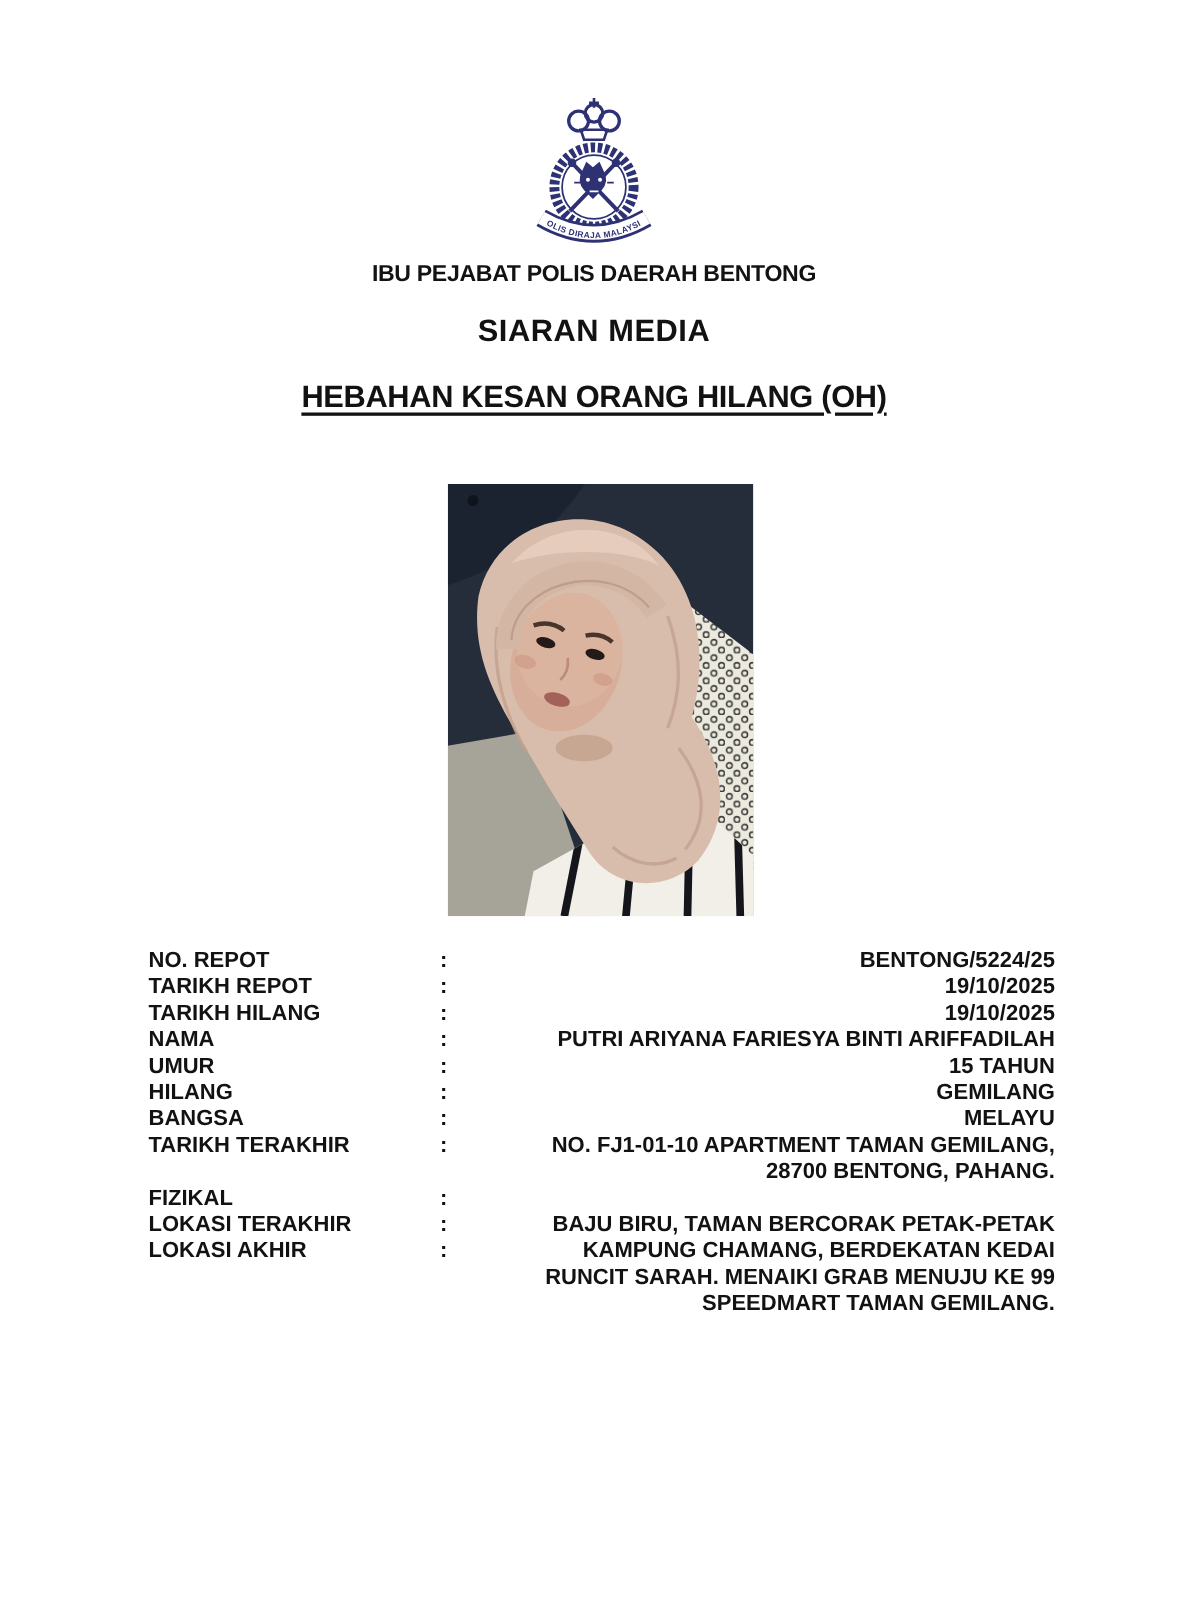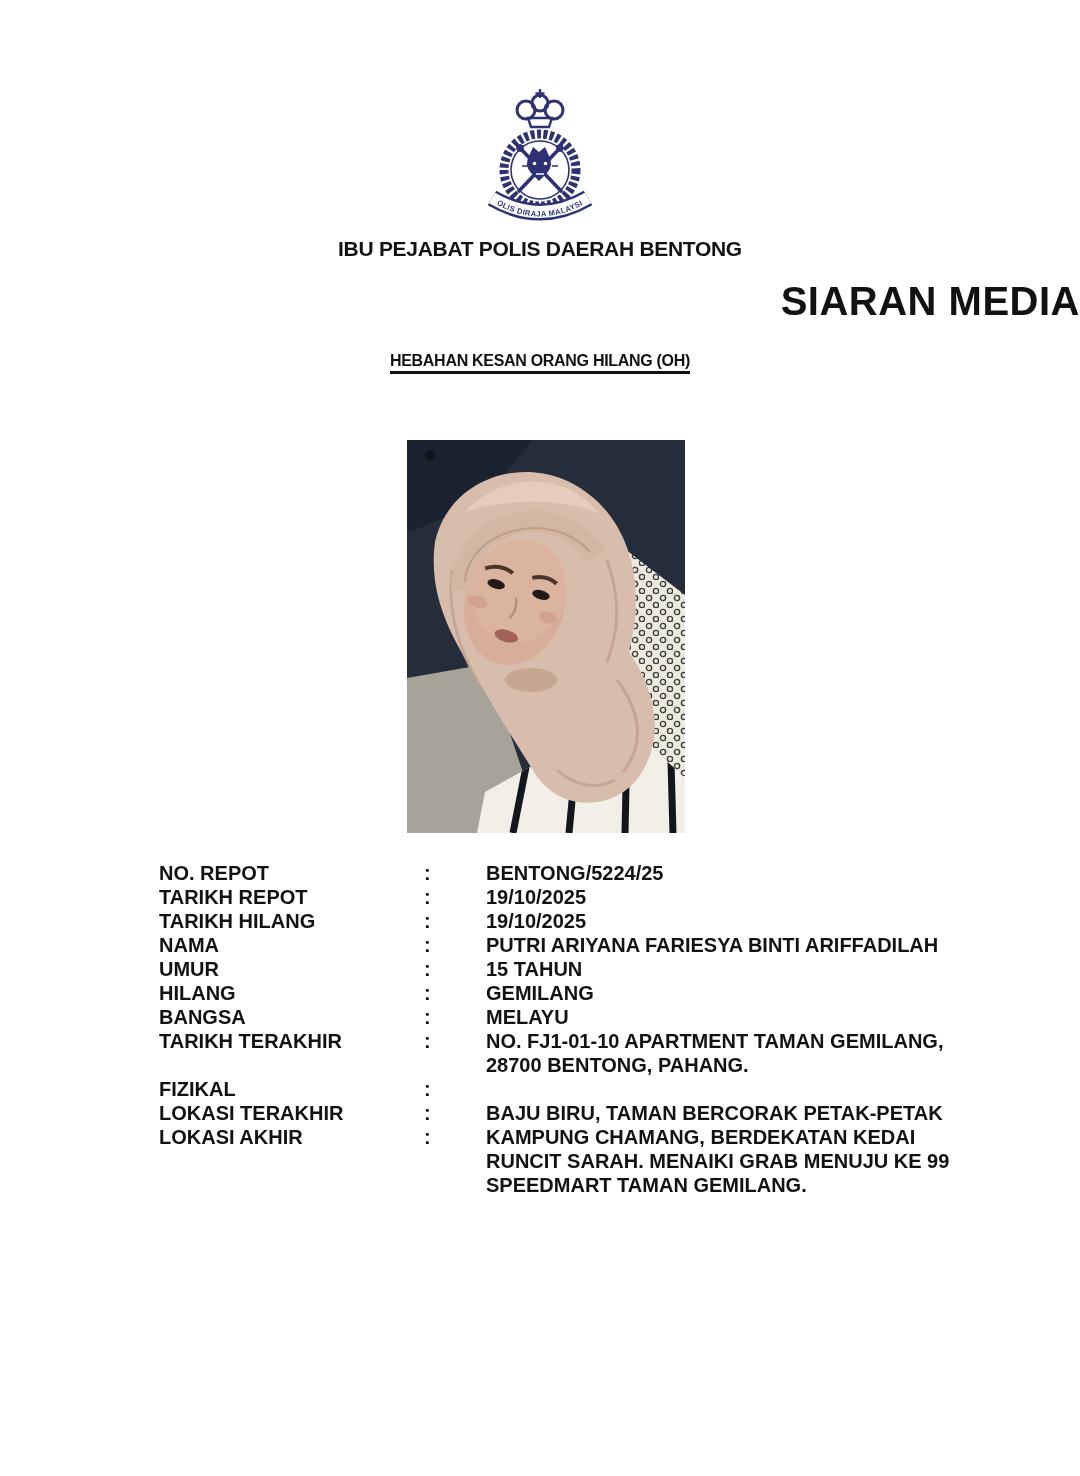--- a/index.html
+++ b/index.html
@@ -21,30 +21,30 @@
     position:absolute;
     left:0; top:237px; width:100%;
     text-align:center;
     font-size:21px; font-weight:bold;
     letter-spacing:-0.3px;
     line-height:24px;
   }
   .title{
     position:absolute;
     left:0; top:281px; width:100%;
-    text-align:right;
-    font-size:40px; font-weight:bold;
+    text-align:center;
+    font-size:28px; font-weight:bold;
     line-height:40px;
     letter-spacing:0.5px;
   }
   .subtitle{
     position:absolute;
     left:0; top:349px; width:100%;
     text-align:center;
-    font-size:16px; font-weight:bold;
+    font-size:28px; font-weight:bold;
     line-height:24px;
     letter-spacing:-0.3px;
   }
   .subtitle span{
     text-decoration:underline;
     text-decoration-thickness:3px;
     text-underline-offset:5px;
   }
   .photo{
     position:absolute;
@@ -52,26 +52,25 @@
     width:278px; height:393px;
     overflow:hidden;
   }
   .photo svg{display:block;}
   .details{
     position:absolute;
     left:135px; top:861px;
     width:830px;
     font-size:20px; font-weight:bold;
     line-height:24px;
-    margin-left:24px;
   }
   .row{display:flex;align-items:flex-start;}
   .lbl{flex:0 0 265px;width:265px;}
   .sep{flex:0 0 62px;width:62px;}
-  .val{flex:0 0 497px;width:497px;}
+  .val{flex:0 0 497px;width:497px;text-align:right;}
 </style>
 </head>
 <body>
 
 <div class="page">
 
   <div class="logo">
     <svg viewBox="0 0 112 142" width="112" height="142" xmlns="http://www.w3.org/2000/svg">
 
       <g fill="none" stroke="#2e3274">

